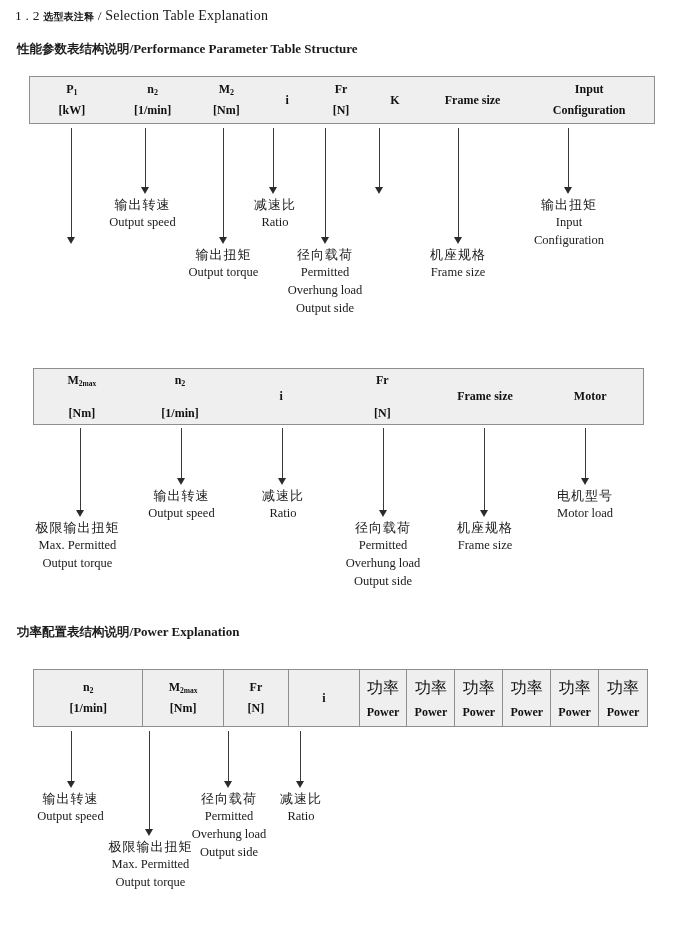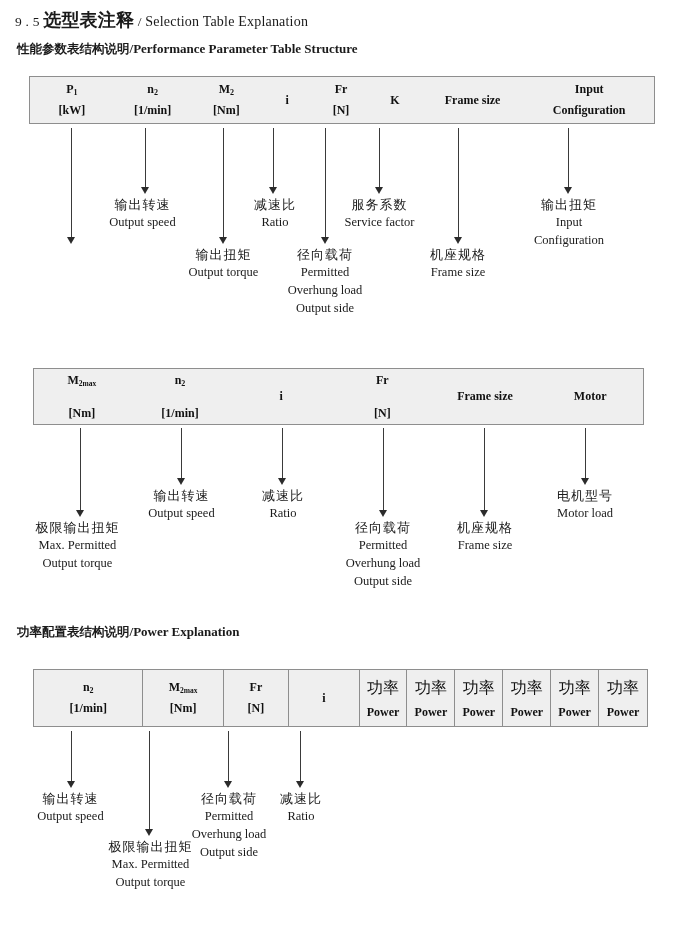--- a/index.html
+++ b/index.html
@@ -27,21 +27,21 @@
     left: 15px;
     top: 8px;
     font-size: 13.5px;
     font-weight: 400;
     letter-spacing: 0.2px;
     white-space: nowrap;
   }
   .doc-title .cn {
     font-family: Liberation Serif, serif;
     font-weight: bold;
-    font-size: 18px;
+    font-size: 10px;
   }
   .doc-title .sep { font-weight: 400; }
   .doc-title .en {
     font-family: "Liberation Serif", serif;
     font-size: 14px;
   }
 
   .sec-head {
     position: absolute;
     left: 17px;
@@ -131,21 +131,21 @@
     display: block;
   }
   .ann .en { display: block; font-size: 12.5px; }
 </style>
 </head>
 <body>
 
 <div class="page">
 
   <div class="doc-title">
-    <span class="num">9 . 5</span>
+    <span class="num">1 . 2</span>
     <span class="cn">选型表注释</span>
     <span class="sep">/</span>
     <span class="en">Selection Table Explanation</span>
   </div>
 
   <div class="sec-head" style="top:41px">
     <span class="cn">性能参数表结构说明</span><span class="en">/</span><span class="en">Performance Parameter Table Structure</span>
   </div>
 
   <div class="tbl" style="left:29px; top:76px; width:626px; height:48px;">
@@ -224,24 +224,20 @@
   <div class="ann" style="left:230px; top:196px; width:90px;">
     <span class="cn">减速比</span>
     <span class="en">Ratio</span>
   </div>
   <div class="ann" style="left:266px; top:246px; width:118px;">
     <span class="cn">径向载荷</span>
     <span class="en">Permitted</span>
     <span class="en">Overhung load</span>
     <span class="en">Output side</span>
   </div>
-  <div class="ann" style="left:322px; top:196px; width:115px;">
-    <span class="cn">服务系数</span>
-    <span class="en">Service factor</span>
-  </div>
   <div class="ann" style="left:403px; top:246px; width:110px;">
     <span class="cn">机座规格</span>
     <span class="en">Frame size</span>
   </div>
   <div class="ann" style="left:507px; top:196px; width:124px;">
     <span class="cn">输出扭矩</span>
     <span class="en">Input</span>
     <span class="en">Configuration</span>
   </div>
 

